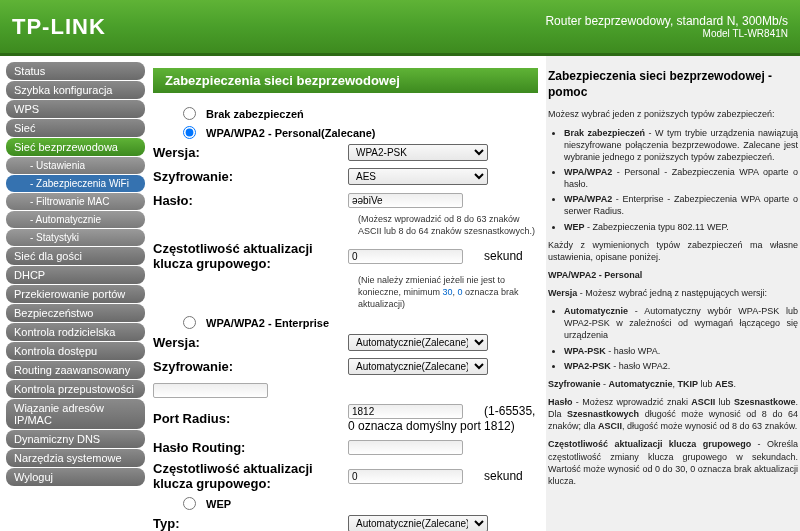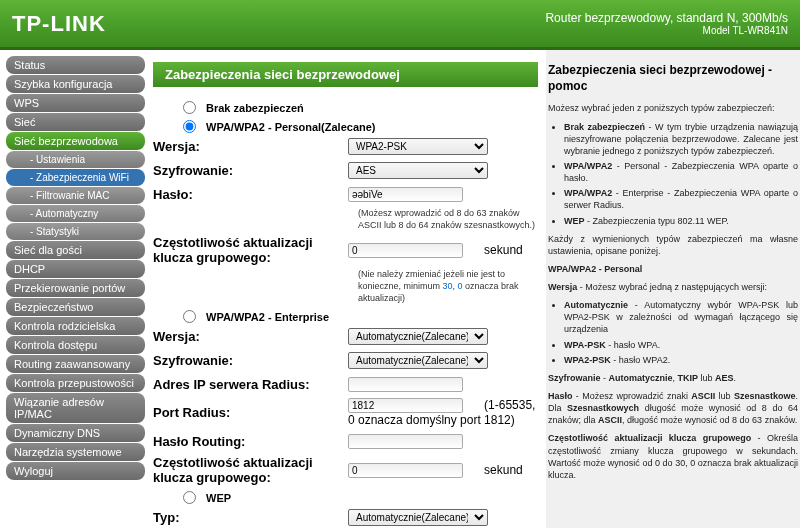--- a/index.html
+++ b/index.html
@@ -1,18 +1,18 @@
 <!DOCTYPE html>
 <html><head>
 <meta charset="utf-8">
 <style>
 * { box-sizing: border-box; margin: 0; padding: 0; }
 body { font-family: Arial, sans-serif; font-size: 11px; background: #fff; width: 800px; height: 531px; overflow: hidden; }
 
-.header { background: linear-gradient(to bottom, #5fb336 0%, #4a9f2a 50%, #3d8a1f 100%); height: 50px; display: flex; justify-content: space-between; align-items: center; padding: 0 12px; color: #fff; border-bottom: 3px solid #2d6a15; }
+.header { background: linear-gradient(to bottom, #5fb336 0%, #4a9f2a 50%, #3d8a1f 100%); height: 56px; display: flex; justify-content: space-between; align-items: center; padding: 0 12px; color: #fff; border-bottom: 3px solid #2d6a15; }
 .logo { font-size: 22px; font-weight: bold; letter-spacing: 1px; }
 .header-right { text-align: right; font-size: 12px; }
 .header-right .model { font-size: 10px; }
 
 .container { display: flex; height: 478px; }
 
 .sidebar { width: 145px; background: #fff; padding: 6px 0 0 6px; overflow-y: auto; flex-shrink: 0; }
 .nav-item { background: linear-gradient(to bottom, #8a8a8a, #6a6a6a); color: #fff; padding: 3px 8px; margin-bottom: 1px; cursor: pointer; font-size: 11px; border-radius: 8px; }
 .nav-item.sub { padding-left: 24px; background: linear-gradient(to bottom, #9a9a9a, #7a7a7a); font-size: 10px; }
 .nav-item.active { background: linear-gradient(to bottom, #5fb336, #3d8a1f); }
@@ -65,21 +65,21 @@
 <div class="container">
   <div class="sidebar" id="sidebar">
       <div class="nav-item">Status</div>
       <div class="nav-item">Szybka konfiguracja</div>
       <div class="nav-item">WPS</div>
       <div class="nav-item">Sieć</div>
       <div class="nav-item active">Sieć bezprzewodowa</div>
       <div class="nav-item sub">- Ustawienia</div>
       <div class="nav-item sub selected">- Zabezpieczenia WiFi</div>
       <div class="nav-item sub">- Filtrowanie MAC</div>
-      <div class="nav-item sub">- Automatyczny</div>
+      <div class="nav-item sub">- Automatycznie</div>
       <div class="nav-item sub">- Statystyki</div>
       <div class="nav-item">Sieć dla gości</div>
       <div class="nav-item">DHCP</div>
       <div class="nav-item">Przekierowanie portów</div>
       <div class="nav-item">Bezpieczeństwo</div>
       <div class="nav-item">Kontrola rodzicielska</div>
       <div class="nav-item">Kontrola dostępu</div>
       <div class="nav-item">Routing zaawansowany</div>
       <div class="nav-item">Kontrola przepustowości</div>
       <div class="nav-item">Wiązanie adresów IP/MAC</div>
@@ -128,21 +128,20 @@
     </div>
     <div class="form-row">
       <div class="form-label">Wersja:</div>
       <div class="form-control"><select><option>Automatycznie(Zalecane)</option></select></div>
     </div>
     <div class="form-row">
       <div class="form-label">Szyfrowanie:</div>
       <div class="form-control"><select><option>Automatycznie(Zalecane)</option></select></div>
     </div>
     <div class="form-row">
-      <div class="form-label">Adres IP serwera Radius:</div>
       <div class="form-control"><input type="text" value="" style=""></div>
     </div>
     <div class="form-row">
       <div class="form-label">Port Radius:</div>
       <div class="form-control">
         <input type="text" value="1812" style="">
         <span class="inline-hint">(1-65535, 0 oznacza domyślny port 1812)</span>
       </div>
     </div>
     <div class="form-row">

